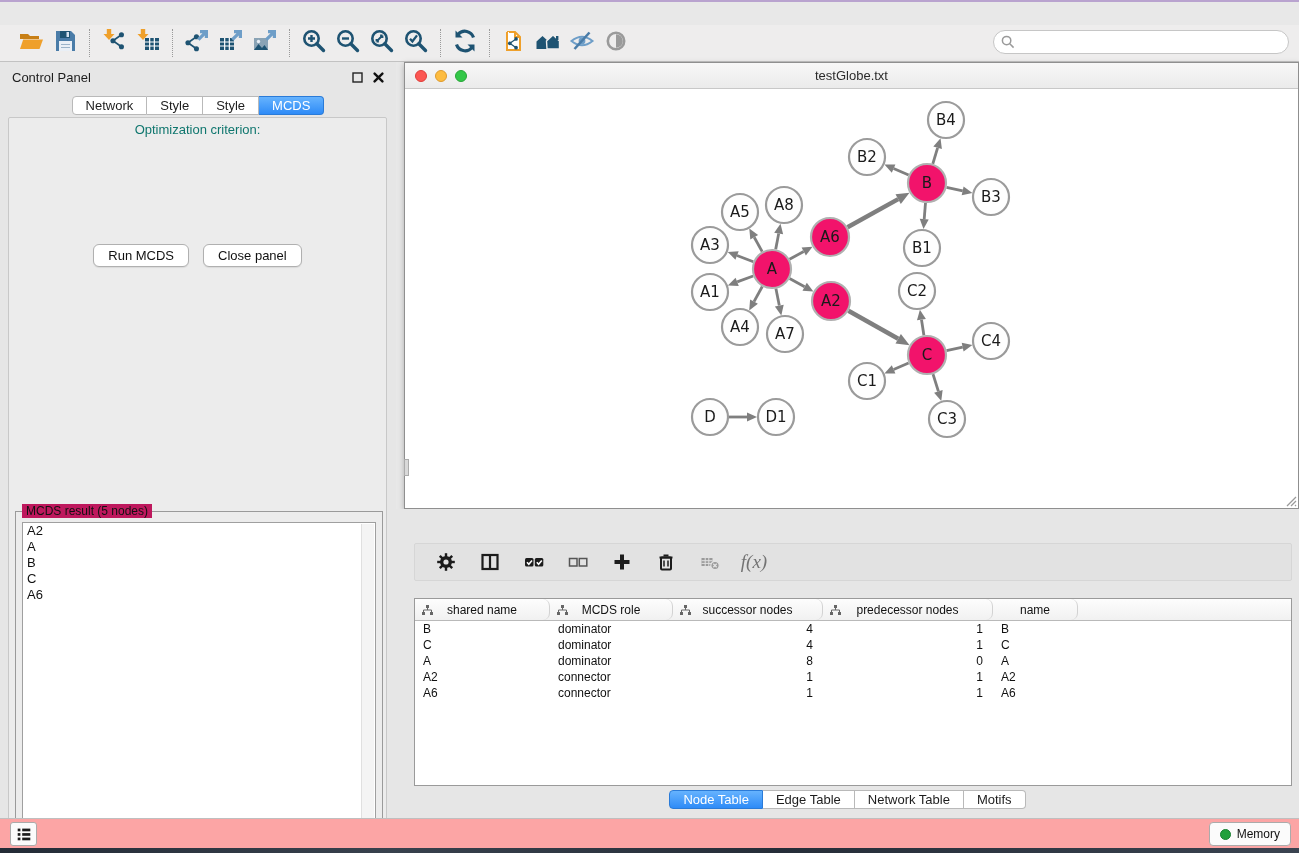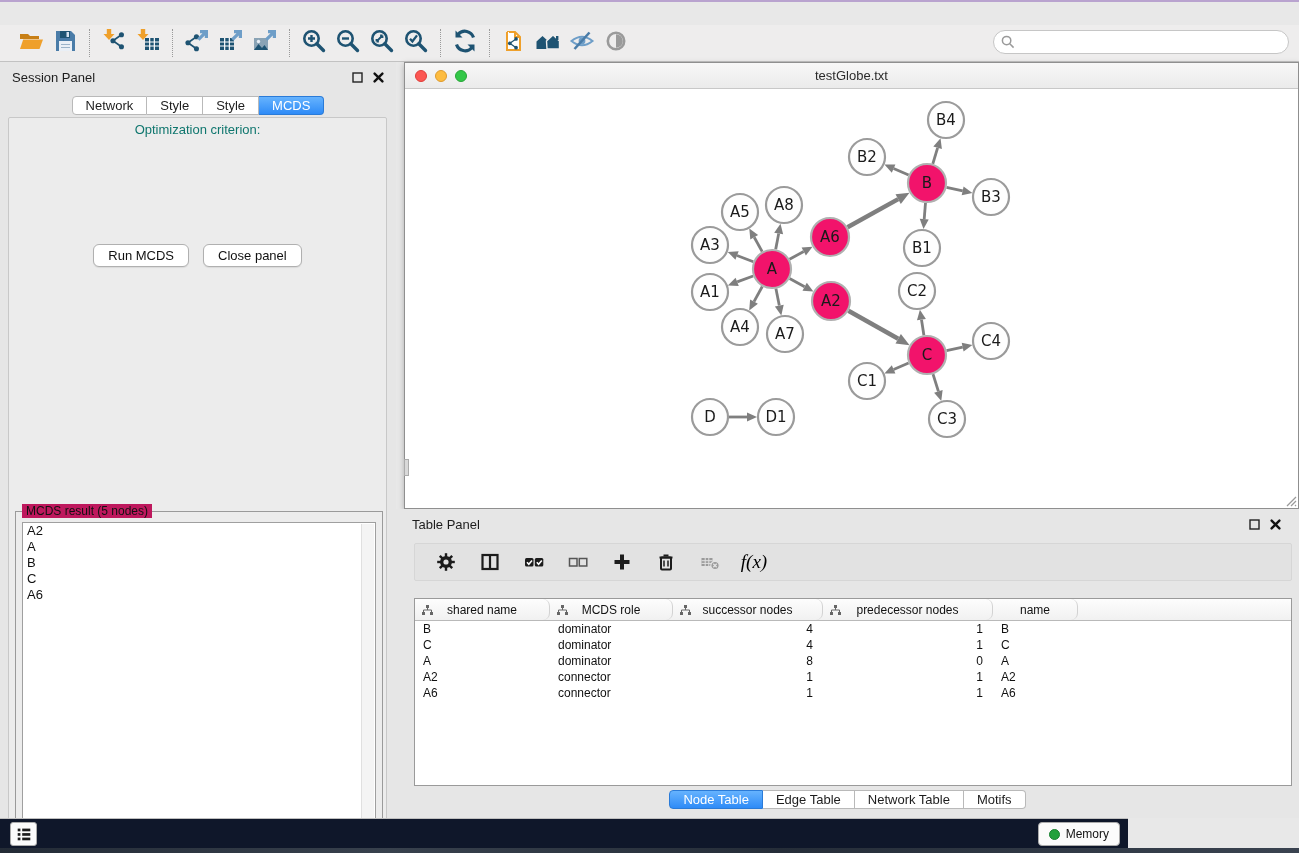--- a/index.html
+++ b/index.html
@@ -81,39 +81,39 @@
     background:#d9d9d9; border:1px solid #ababab; }
   .nw-resize { position:absolute; right:1px; bottom:1px; }
 
   
   .table-panel { position:absolute; left:396px; top:509px; width:903px; height:309px; background:#e6e6e6; }
   .tp-header { height:30px; display:flex; align-items:center; padding:0 18px 0 16px; }
   .tp-toolbar { position:absolute; left:18px; top:34px; width:878px; height:38px; background:#e2e2e2;
     border:1px solid #d6d6d6; border-radius:2px; display:flex; align-items:center; padding-left:14px; gap:10px; }
   .tpt-btn { width:34px; height:30px; display:flex; align-items:center; justify-content:center; cursor:pointer; }
   .tpt-btn.disabled { cursor:default; }
-  .fx-label { font-family:"Liberation Serif",serif; font-style:italic; font-size:19px; color:#000000; }
+  .fx-label { font-family:"Liberation Serif",serif; font-style:italic; font-size:19px; color:#737373; }
 
   .tp-table { position:absolute; left:18px; top:89px; width:878px; height:188px;
     background:#fff; border:1px solid #9a9a9a; overflow:hidden; }
   .tt-headrow { display:flex; height:22px; background:linear-gradient(#fdfdfd,#f1f1f1);
     border-bottom:1px solid #b9b9b9; }
   .tt-hcell { display:flex; align-items:center; border-right:1px solid #d2d2d2; font-size:12px; color:#111;
     position:relative; cursor:pointer;border-radius:7px; }
   .tt-hcell .hicon { position:absolute; left:7px; top:6px; }
   .tt-hcell .hlabel { flex:1; text-align:center; }
   .tt-row { display:flex; height:16px; cursor:default; }
   .tt-cell { font-size:12px; color:#111; line-height:16px; white-space:nowrap; overflow:hidden; }
   .tt-cell.l { text-align:left; padding-left:8px; }
   .tt-cell.r { text-align:right; padding-right:10px; }
 
   .tp-tabs { position:absolute; left:0; top:281px; width:100%; display:flex; justify-content:center; }
 
   
-  .statusbar { position:absolute; left:0; top:818px; width:1128px; height:30px; background:#0f172a;
+  .statusbar { position:absolute; left:0; top:818px; width:1299px; height:30px; background:#fca5a5;
     border-top:1px solid #bfbfbf; }
   .sb-listbtn { position:absolute; left:10px; top:3px; width:27px; height:24px; background:#fbfbfb;
     border:1px solid #ababab; border-radius:3px; display:flex; align-items:center; justify-content:center; cursor:pointer; }
   .sb-memory { position:absolute; right:8px; top:3px; height:24px; background:#fbfbfb; border:1px solid #ababab;
     border-radius:4px; display:flex; align-items:center; gap:6px; padding:0 10px; cursor:pointer; }
   .mem-dot { width:11px; height:11px; border-radius:50%; background:#22a03c; border:1px solid #188030; }
   .sb-memory span.lbl { font-size:12px; color:#111; }
 </style>
 </head>
 <body>
@@ -271,21 +271,21 @@
       <svg width="14" height="14" viewBox="0 0 14 14">
         <circle cx="5.6" cy="5.6" r="4.2" fill="none" stroke="#9a9a9a" stroke-width="1.5"></circle>
         <path d="M8.8 8.8L12.6 12.6" stroke="#9a9a9a" stroke-width="1.5"></path>
       </svg>
       <input type="text" placeholder="" style="">
     </div>
   </div>
 
   <div class="control-panel">
     <div class="cp-header">
-      <span class="panel-title">Session Panel</span>
+      <span class="panel-title">Control Panel</span>
       <span class="panel-winbtns">
         <span>
           <svg width="11" height="11" viewBox="0 0 11 11">
               <rect x="1" y="1" width="9" height="9" fill="none" stroke="#222" stroke-width="1.4"></rect>
             </svg>
         </span>
         <span>
           <svg width="11" height="11" viewBox="0 0 11 11">
               <path d="M1.6 1.6L9.4 9.4M9.4 1.6L1.6 9.4" stroke="#111" stroke-width="2.4" stroke-linecap="round"></path>
             </svg>
@@ -453,35 +453,20 @@
           </g>
         </svg>
       <div class="nw-grip-left"></div>
       <svg class="nw-resize" width="14" height="14" viewBox="0 0 14 14">
         <path d="M13 4L4 13M13 8L8 13M13 12L12 13" stroke="#9a9a9a" stroke-width="1.3"></path>
       </svg>
     </div>
   </div>
 
   <div class="table-panel">
-    <div class="tp-header">
-      <span class="panel-title">Table Panel</span>
-      <span class="panel-winbtns">
-        <span>
-          <svg width="11" height="11" viewBox="0 0 11 11">
-              <rect x="1" y="1" width="9" height="9" fill="none" stroke="#222" stroke-width="1.4"></rect>
-            </svg>
-        </span>
-        <span>
-          <svg width="11" height="11" viewBox="0 0 11 11">
-              <path d="M1.6 1.6L9.4 9.4M9.4 1.6L1.6 9.4" stroke="#111" stroke-width="2.4" stroke-linecap="round"></path>
-            </svg>
-        </span>
-      </span>
-    </div>
     <div class="tp-toolbar" id="tp-toolbar">
         <div class="tpt-btn">
           <svg width="20" height="20" viewBox="0 0 20 20">
             <rect x="8.8" y="1.2" width="2.4" height="4.5" fill="#1c1c1c" transform="rotate(0,10,10)"></rect>
             <rect x="8.8" y="1.2" width="2.4" height="4.5" fill="#1c1c1c" transform="rotate(45,10,10)"></rect>
             <rect x="8.8" y="1.2" width="2.4" height="4.5" fill="#1c1c1c" transform="rotate(90,10,10)"></rect>
             <rect x="8.8" y="1.2" width="2.4" height="4.5" fill="#1c1c1c" transform="rotate(135,10,10)"></rect>
             <rect x="8.8" y="1.2" width="2.4" height="4.5" fill="#1c1c1c" transform="rotate(180,10,10)"></rect>
             <rect x="8.8" y="1.2" width="2.4" height="4.5" fill="#1c1c1c" transform="rotate(225,10,10)"></rect>
             <rect x="8.8" y="1.2" width="2.4" height="4.5" fill="#1c1c1c" transform="rotate(270,10,10)"></rect>

